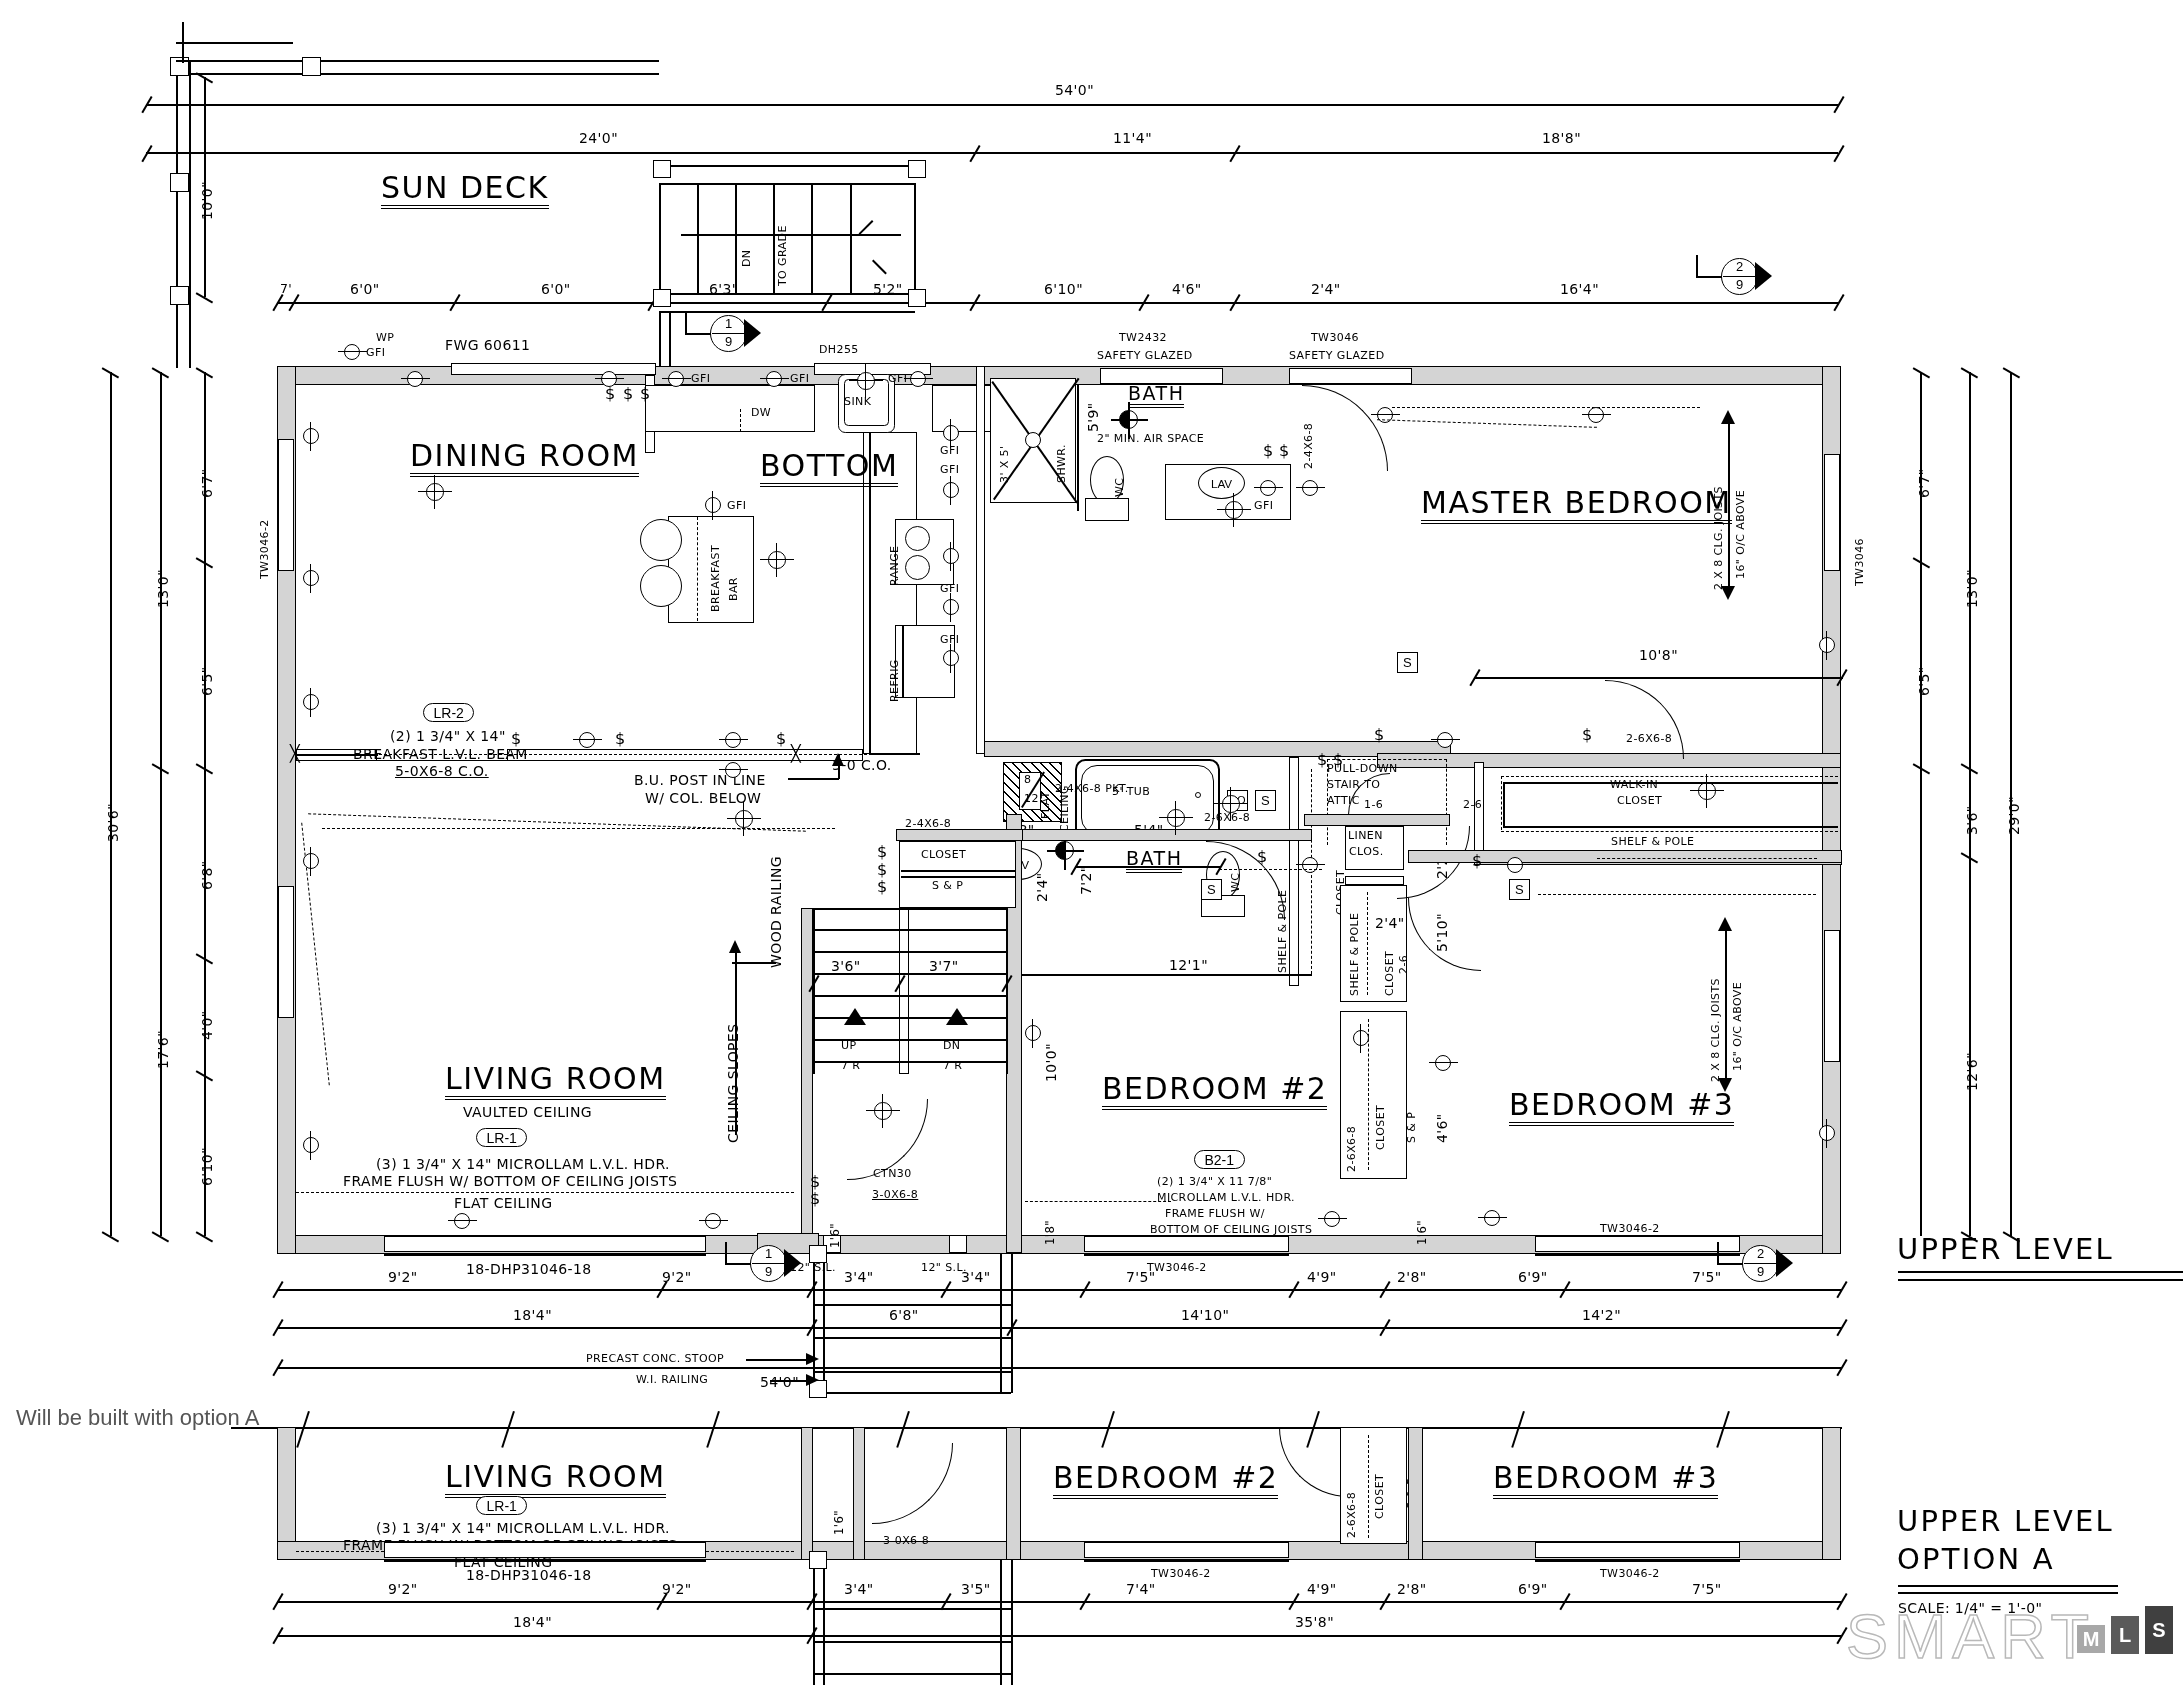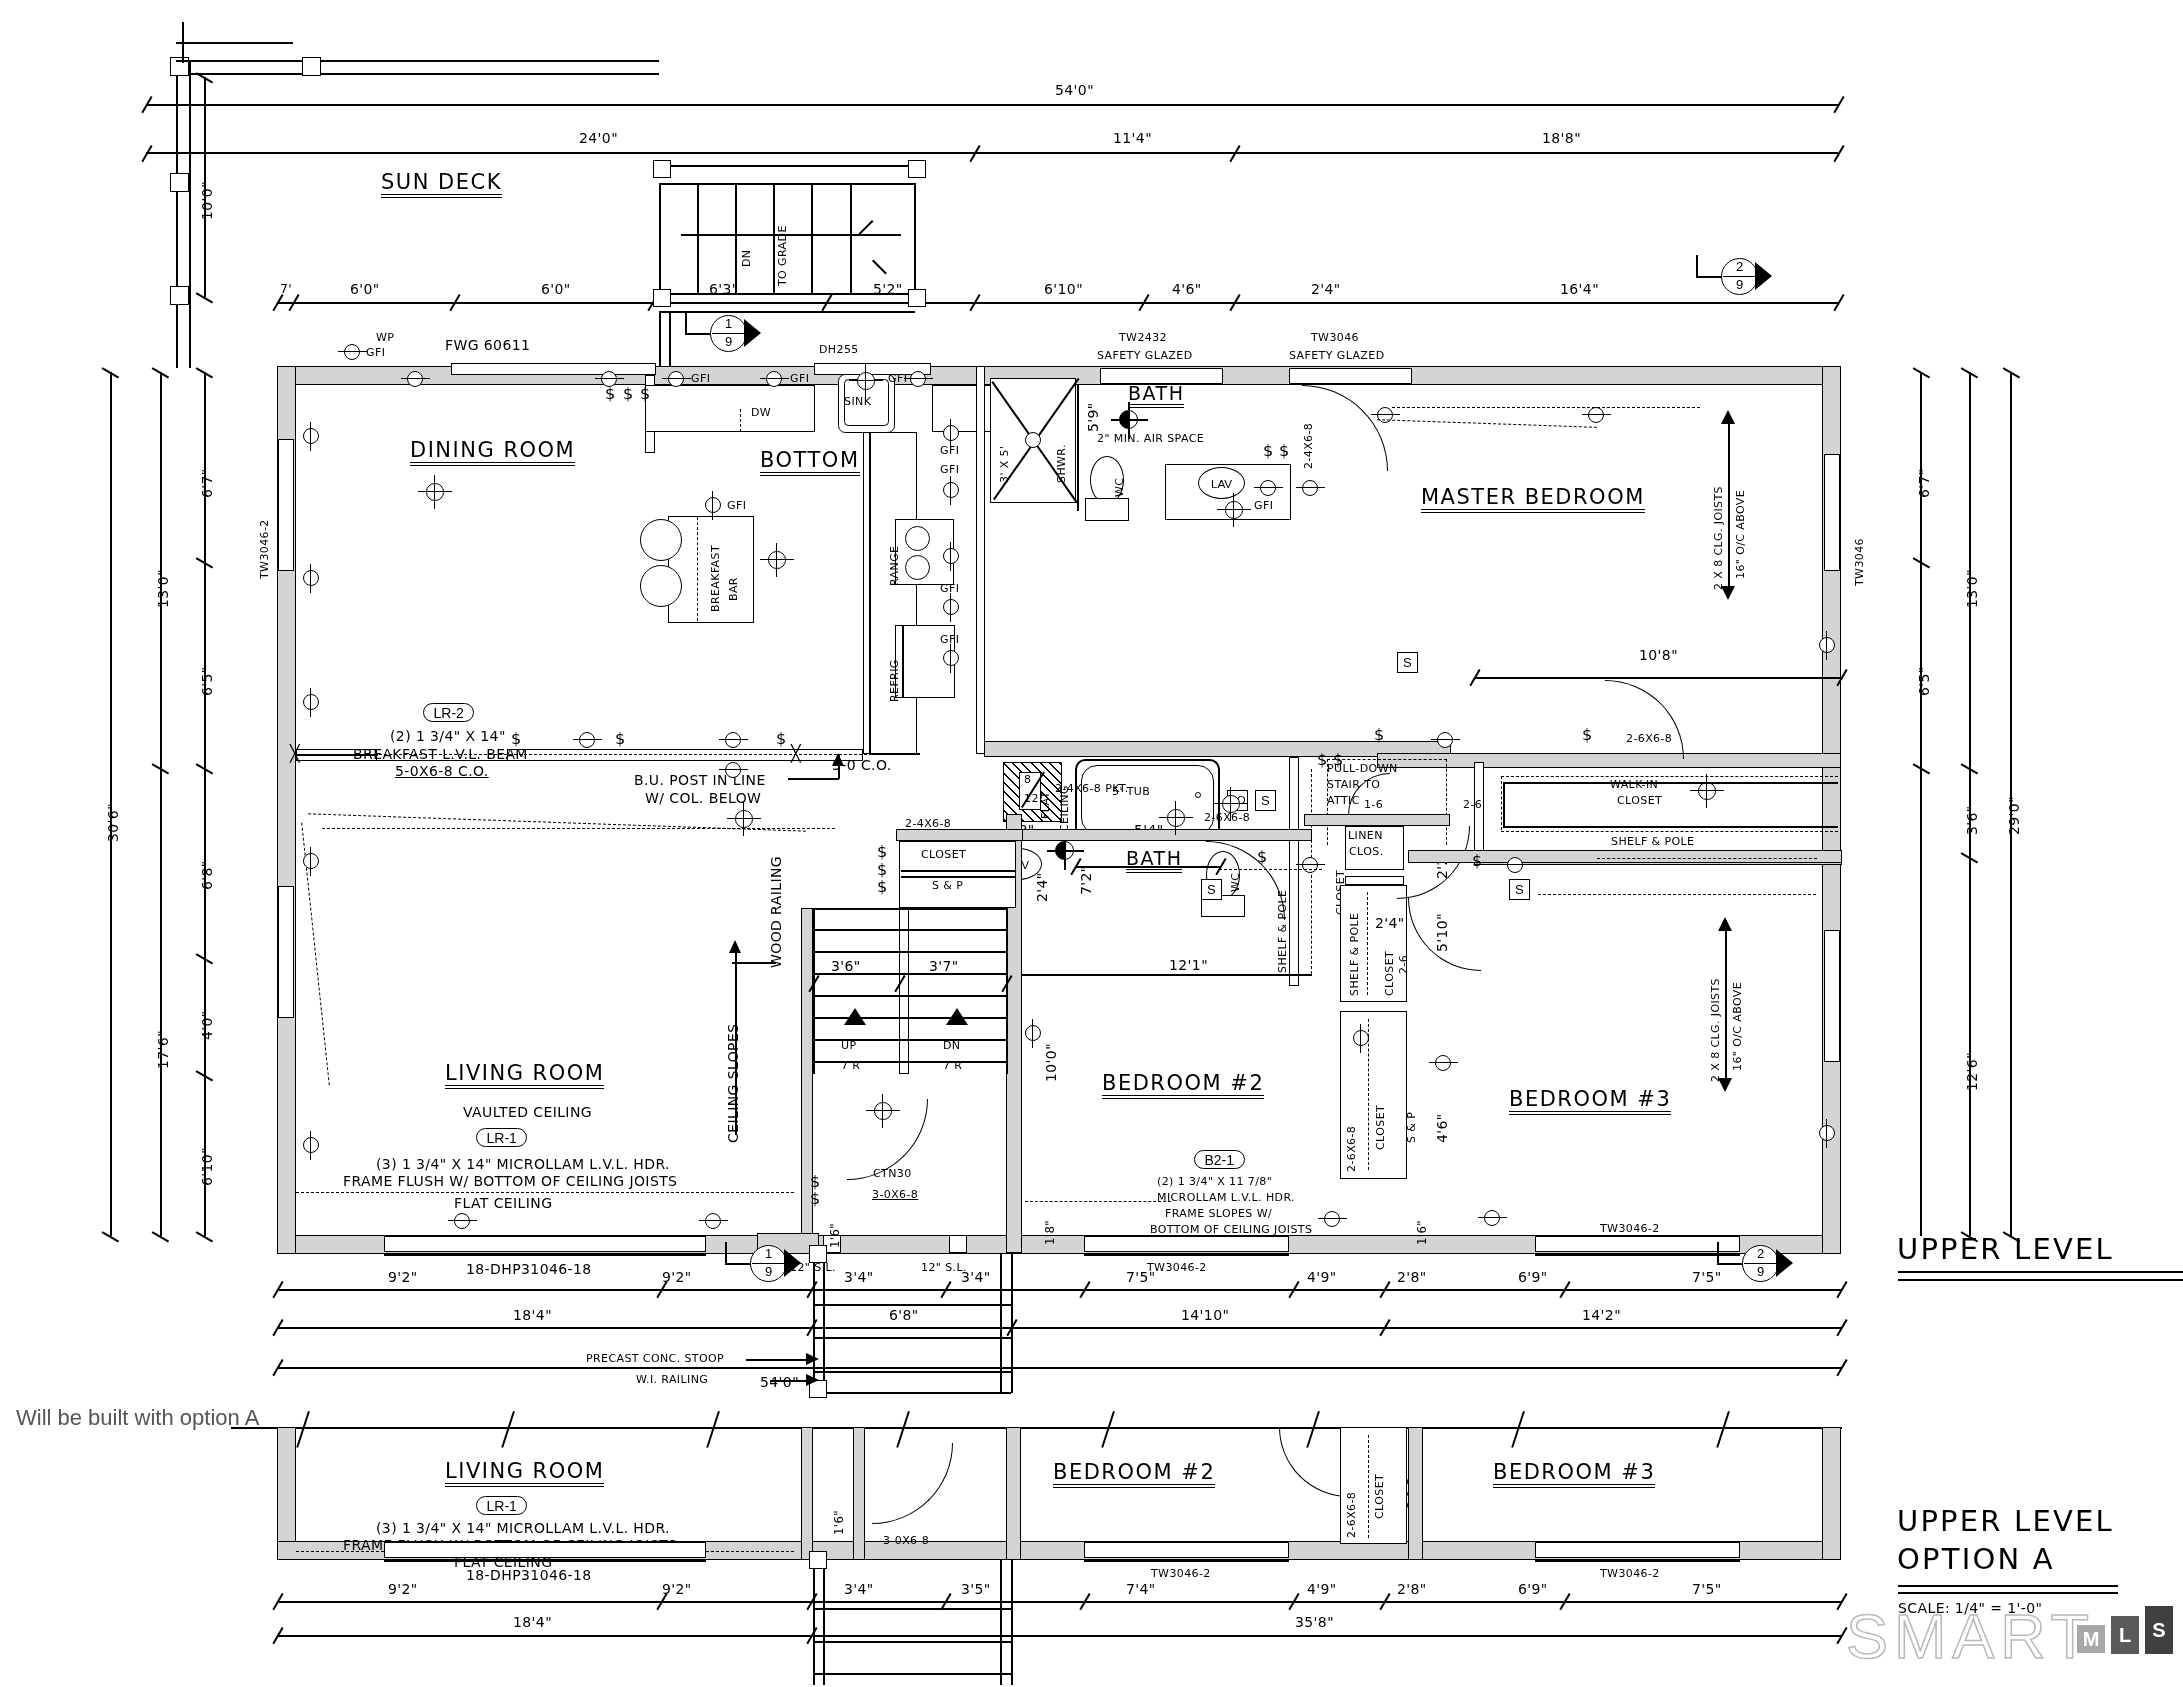--- a/index.html
+++ b/index.html
@@ -22,21 +22,21 @@
   
   .t    { position:absolute; white-space:nowrap; font-family:"DejaVu Sans", sans-serif;
           letter-spacing:0.4px; }
   .dim  { font-size:14px; }
   .dimv { font-size:14px; transform-origin:0 0; transform:rotate(-90deg); }
   .note { font-size:14px; }
   .notev{ font-size:14px; transform-origin:0 0; transform:rotate(-90deg); }
   .tiny { font-size:11px; }
 
   
-  .room { position:absolute; font-size:21px; letter-spacing:1.5px; white-space:nowrap;
+  .room { position:absolute; font-size:30px; letter-spacing:1.5px; white-space:nowrap;
           font-family:"DejaVu Sans", sans-serif; }
   .room .u1, .room .u2 { display:block; border-bottom:1.5px solid #000; }
   .room .u2 { margin-top:2.2px; }
   .roomsub { position:absolute; font-size:14px; white-space:nowrap; }
 
   .title { position:absolute; font-size:29px; letter-spacing:2.2px; white-space:nowrap;
            font-family:"DejaVu Sans", sans-serif; }
 
   
   .pill { position:absolute; border:1.5px solid #000; border-radius:10.3px; padding:0.7px 9.5px;
@@ -589,21 +589,21 @@
 <div class="t note tiny" style="left:1204px; top:811px;">2-6X6-8</div>
 <div class="swing bl" style="left:1206px; top:841px; width:79px; height:79px;"></div>
 <div class="t dimv" style="left:1034px; top:902px;">2'4"</div>
 <div class="t dim" style="left:1169px; top:957px;">12'1"</div>
 <div class="ln hl" style="left:1022px; top:974px; width:290px;"></div>
 <div class="t dimv" style="left:1043px; top:1082px;">10'0"</div>
 <div class="t dimv" style="left:1043px; top:1245px; font-size:11.7px;">1'8"</div>
 <div class="pill" style="left:1194px; top:1150px;"><span>B2-1</span></div>
 <div class="t note tiny" style="left:1157px; top:1175px;">(2) 1 3/4" X 11 7/8"</div>
 <div class="t note tiny" style="left:1157px; top:1191px;">MICROLLAM L.V.L. HDR.</div>
-<div class="t note tiny" style="left:1165px; top:1207px;">FRAME SLOPES W/</div>
+<div class="t note tiny" style="left:1165px; top:1207px;">FRAME FLUSH W/</div>
 <div class="t note tiny" style="left:1150px; top:1223px;">BOTTOM OF CEILING JOISTS</div>
 <div class="dash" style="left:1025px; top:1201px; width:146px;"></div>
 <div class="iwall" style="left:1084px; top:1236px; width:205px; height:16px;"></div>
 <div class="ln hl" style="left:1084px; top:1254px; width:205px;"></div>
 <div class="t note tiny" style="left:1147px; top:1261px;">TW3046-2</div>
 
 <div class="room" style="left:1509px; top:1087px;">
   <span>BEDROOM #3</span><span class="u1"></span><span class="u2"></span>
 </div>
 <div class="wall" style="left:1408px; top:850px; width:434px; height:13px;"></div>

